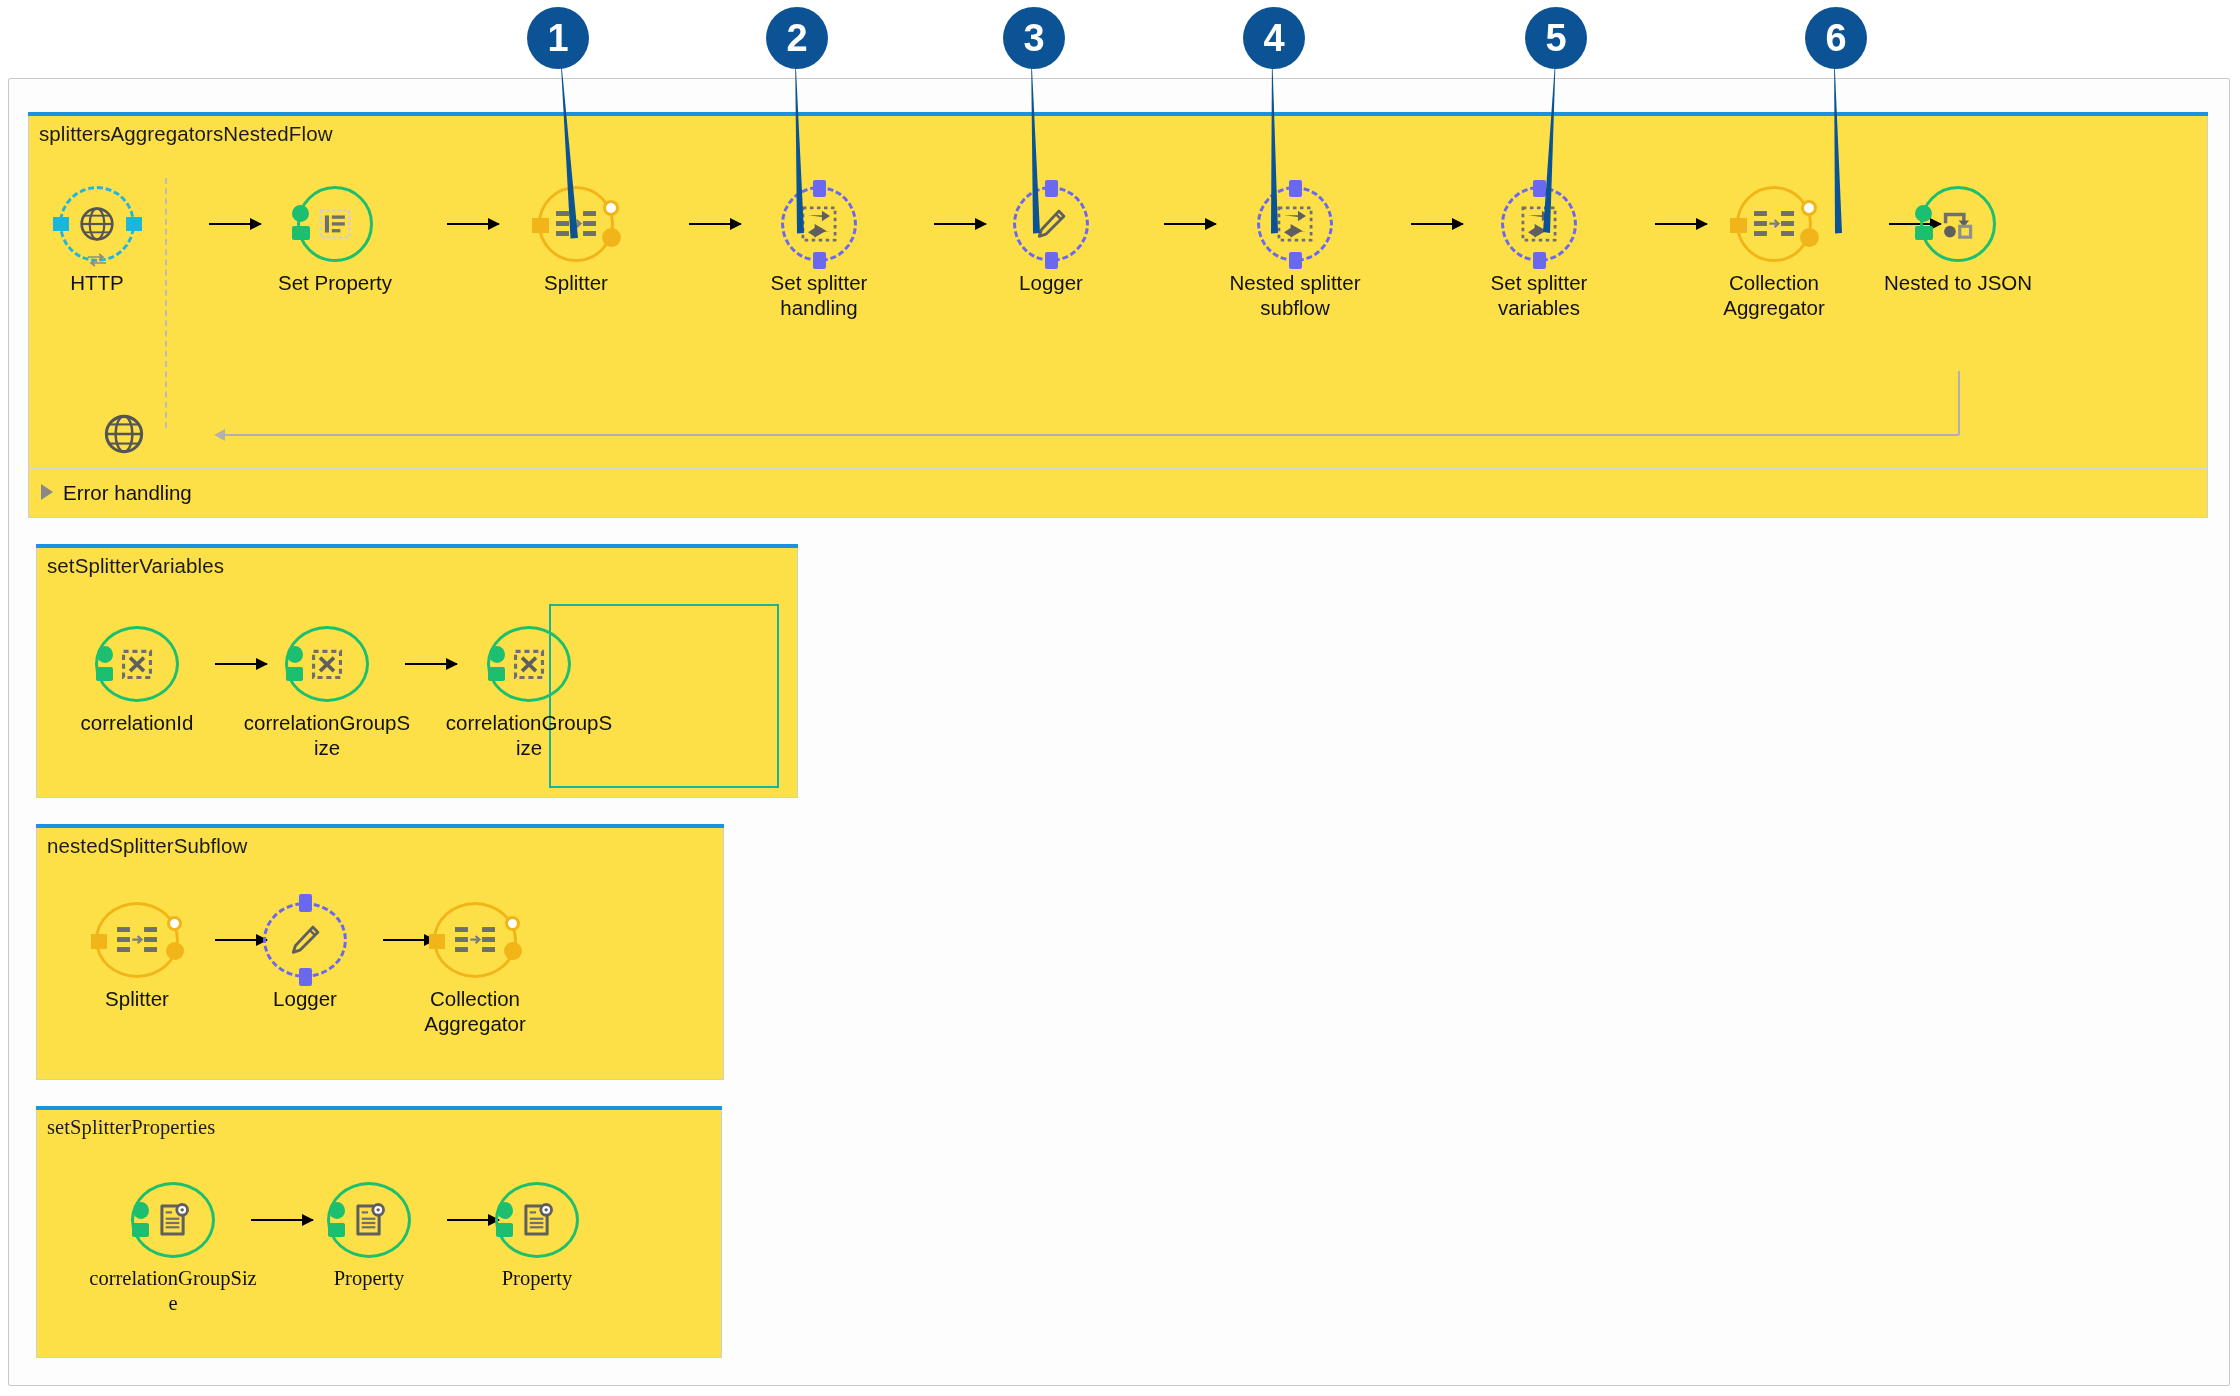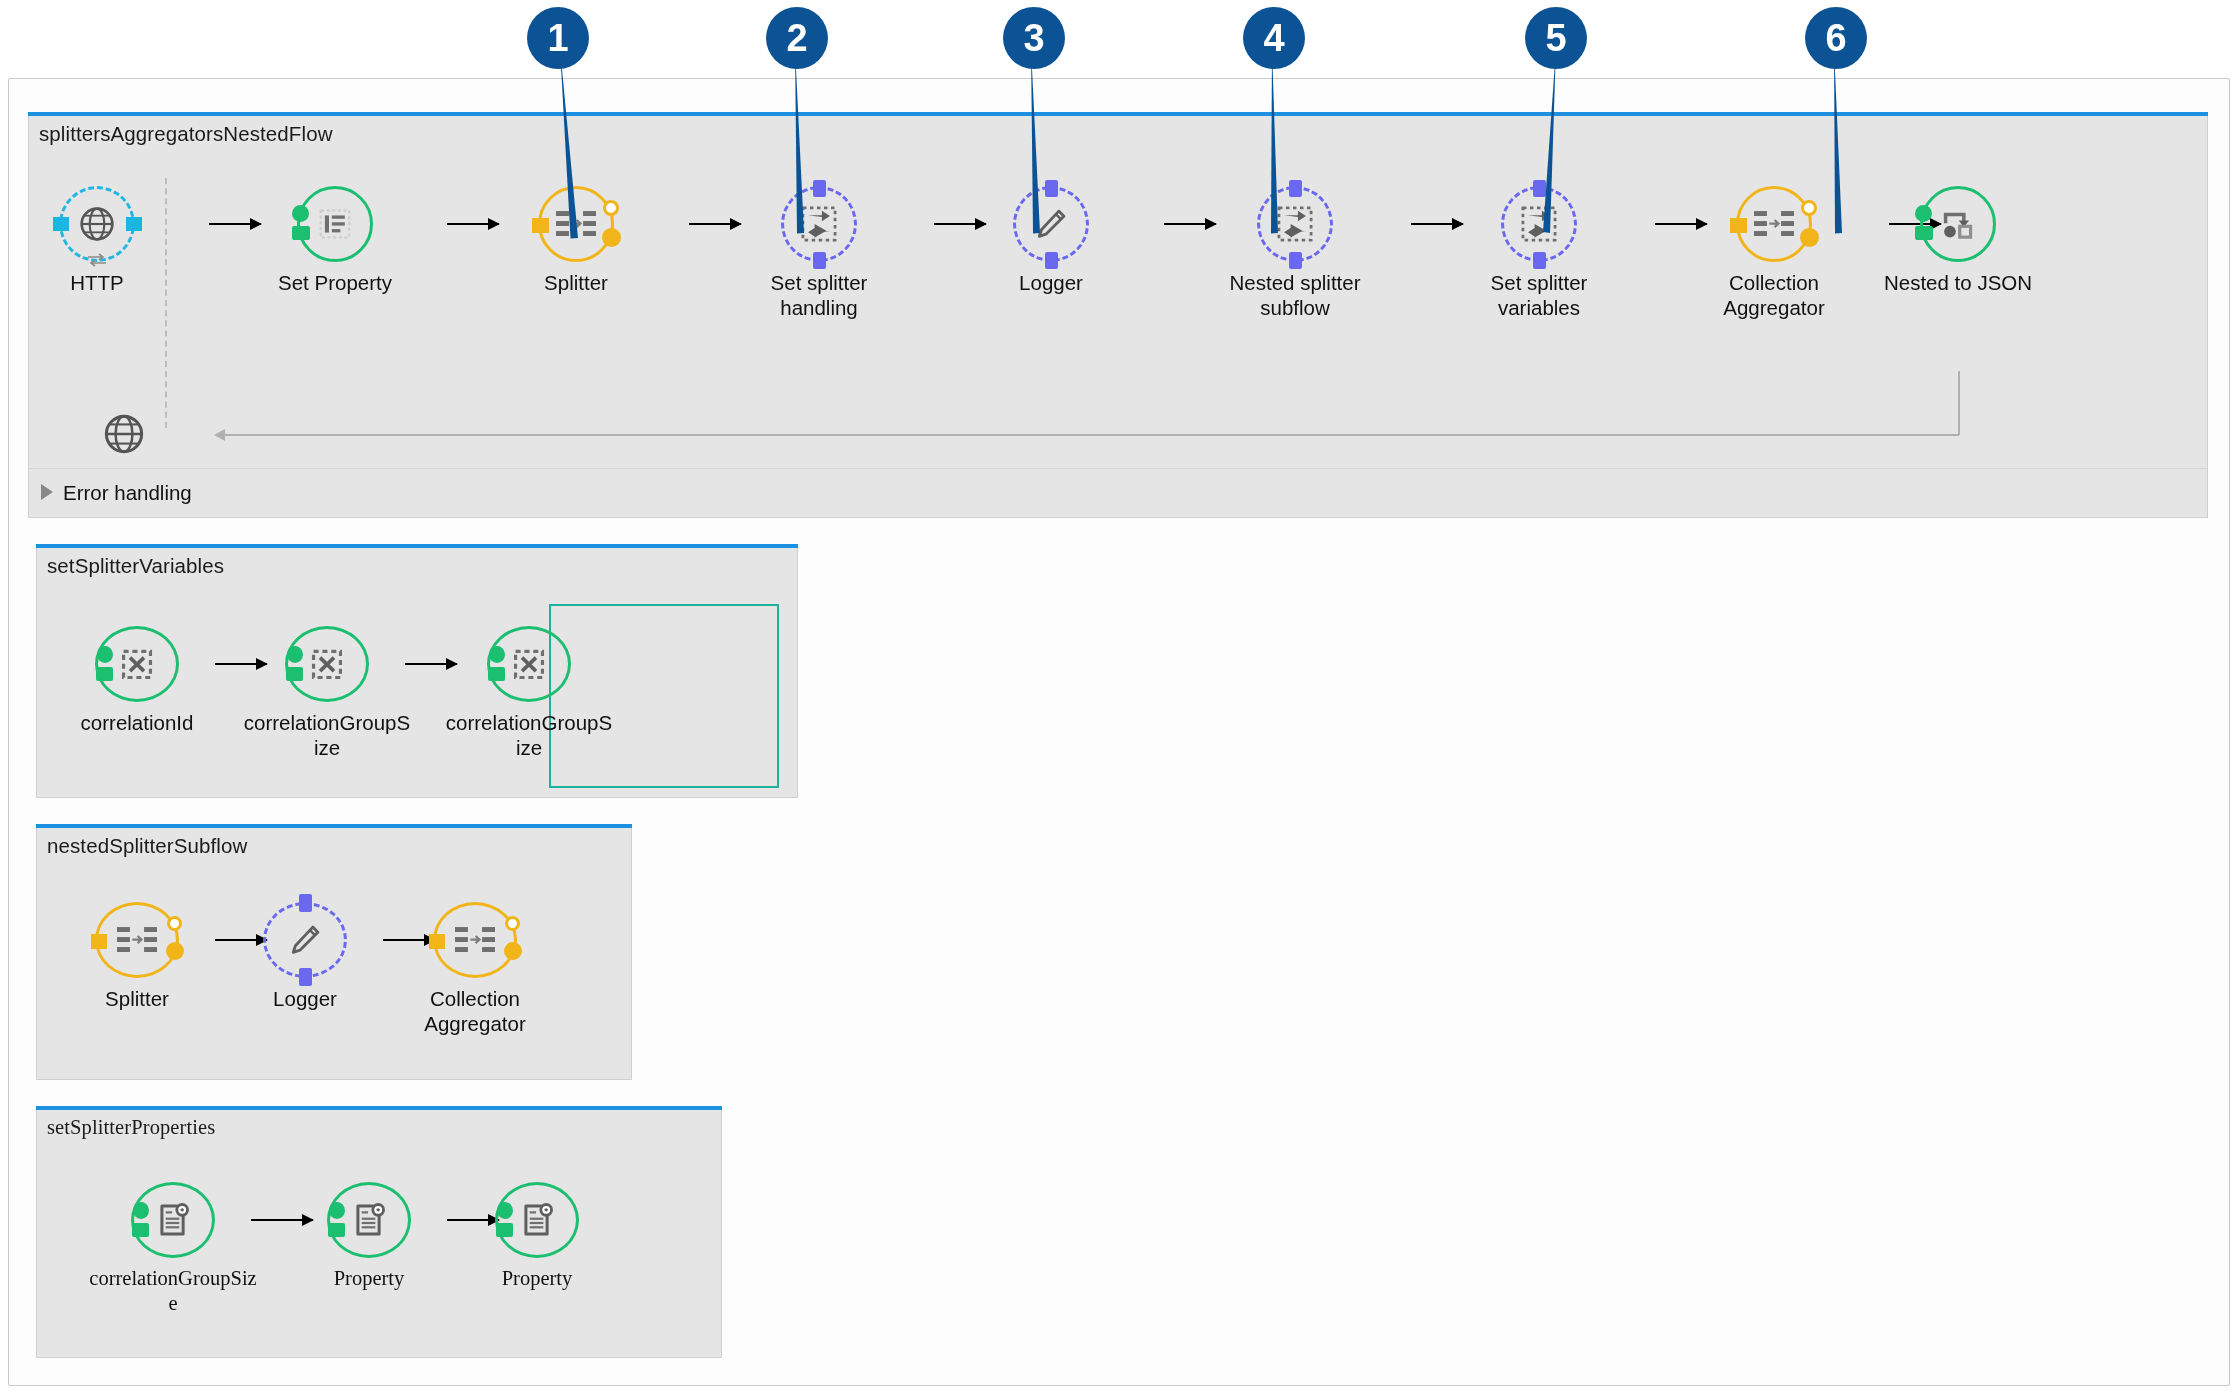--- a/index.html
+++ b/index.html
@@ -29,21 +29,21 @@
     height: 1308px;
     border: 1px solid #c8c8c8;
     border-radius: 2px;
     background: #fdfdfd;
     box-sizing: border-box;
   }
 
   
   .flowbox {
     position: absolute;
-    background: #e5e5e5;
+    background: #fde047;
     border: 1px solid #cfcfcf;
     border-top: none;
     box-sizing: border-box;
   }
   .flowbox .topbar {
     position: absolute;
     left: -1px;
     top: -4px;
     right: -1px;
     height: 4px;
@@ -429,21 +429,21 @@
       <div class="glyph">
         <svg width="38" height="38" viewBox="0 0 24 24">
           <rect x="3.5" y="4" width="17" height="16.5" fill="none" stroke="#6f6f6f" stroke-width="2" stroke-dasharray="3.2 2.4"></rect>
           <path d="M7.6 8 L16.4 16.5 M16.4 8 L7.6 16.5" stroke="#5f5f5f" stroke-width="2.3"></path>
         </svg>
       </div>
       <div class="label">correlationGroupSize</div>
     </div>
   </div>
 
-  <div class="flowbox" style="left:36px; top:828px; width:596px; height:252px;">
+  <div class="flowbox" style="left:36px; top:828px; width:688px; height:252px;">
     <div class="topbar"></div>
     <div class="flow-title">nestedSplitterSubflow</div>
 
     <div class="node" style="left:100px; top:112px;">
       <div class="ring" style="left:-42px; top:-38px; width:84px; height:76px; border:3px solid #f2b519; border-radius:50%;"></div>
       <div class="pip-sq" style="left:-46px; top:-6px; width:16px; height:15px; background:#f2b519;"></div>
       <div class="pip" style="left:30px; top:-24px; width:15px; height:15px; background:#ffffff; border:3px solid #f2b519; box-sizing:border-box;"></div>
       <div class="pip" style="left:29px; top:2px; width:18px; height:18px; background:#f2b519;"></div>
       <div class="glyph">
         <svg width="40" height="34" viewBox="0 0 34 26">

